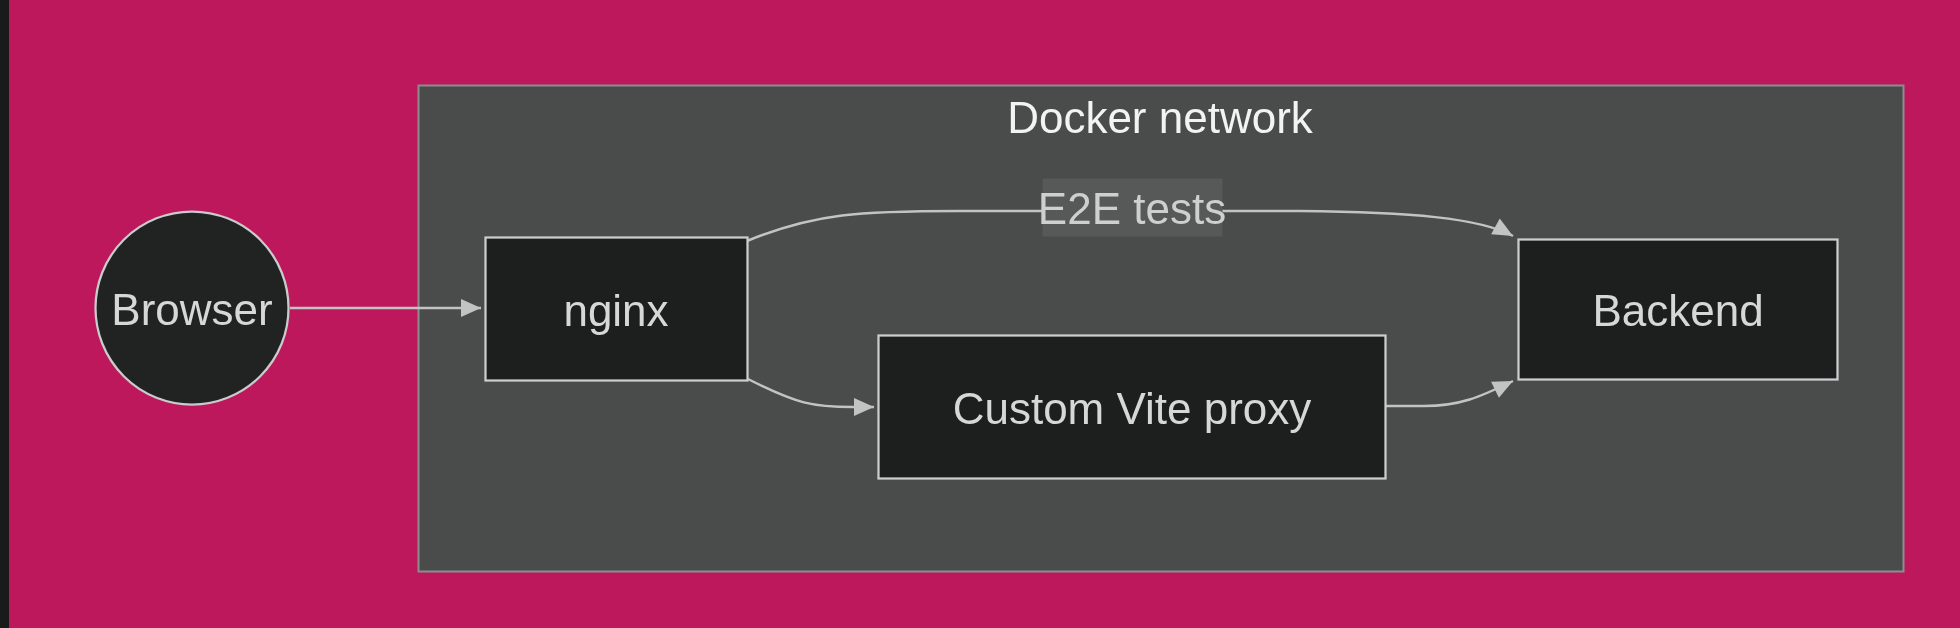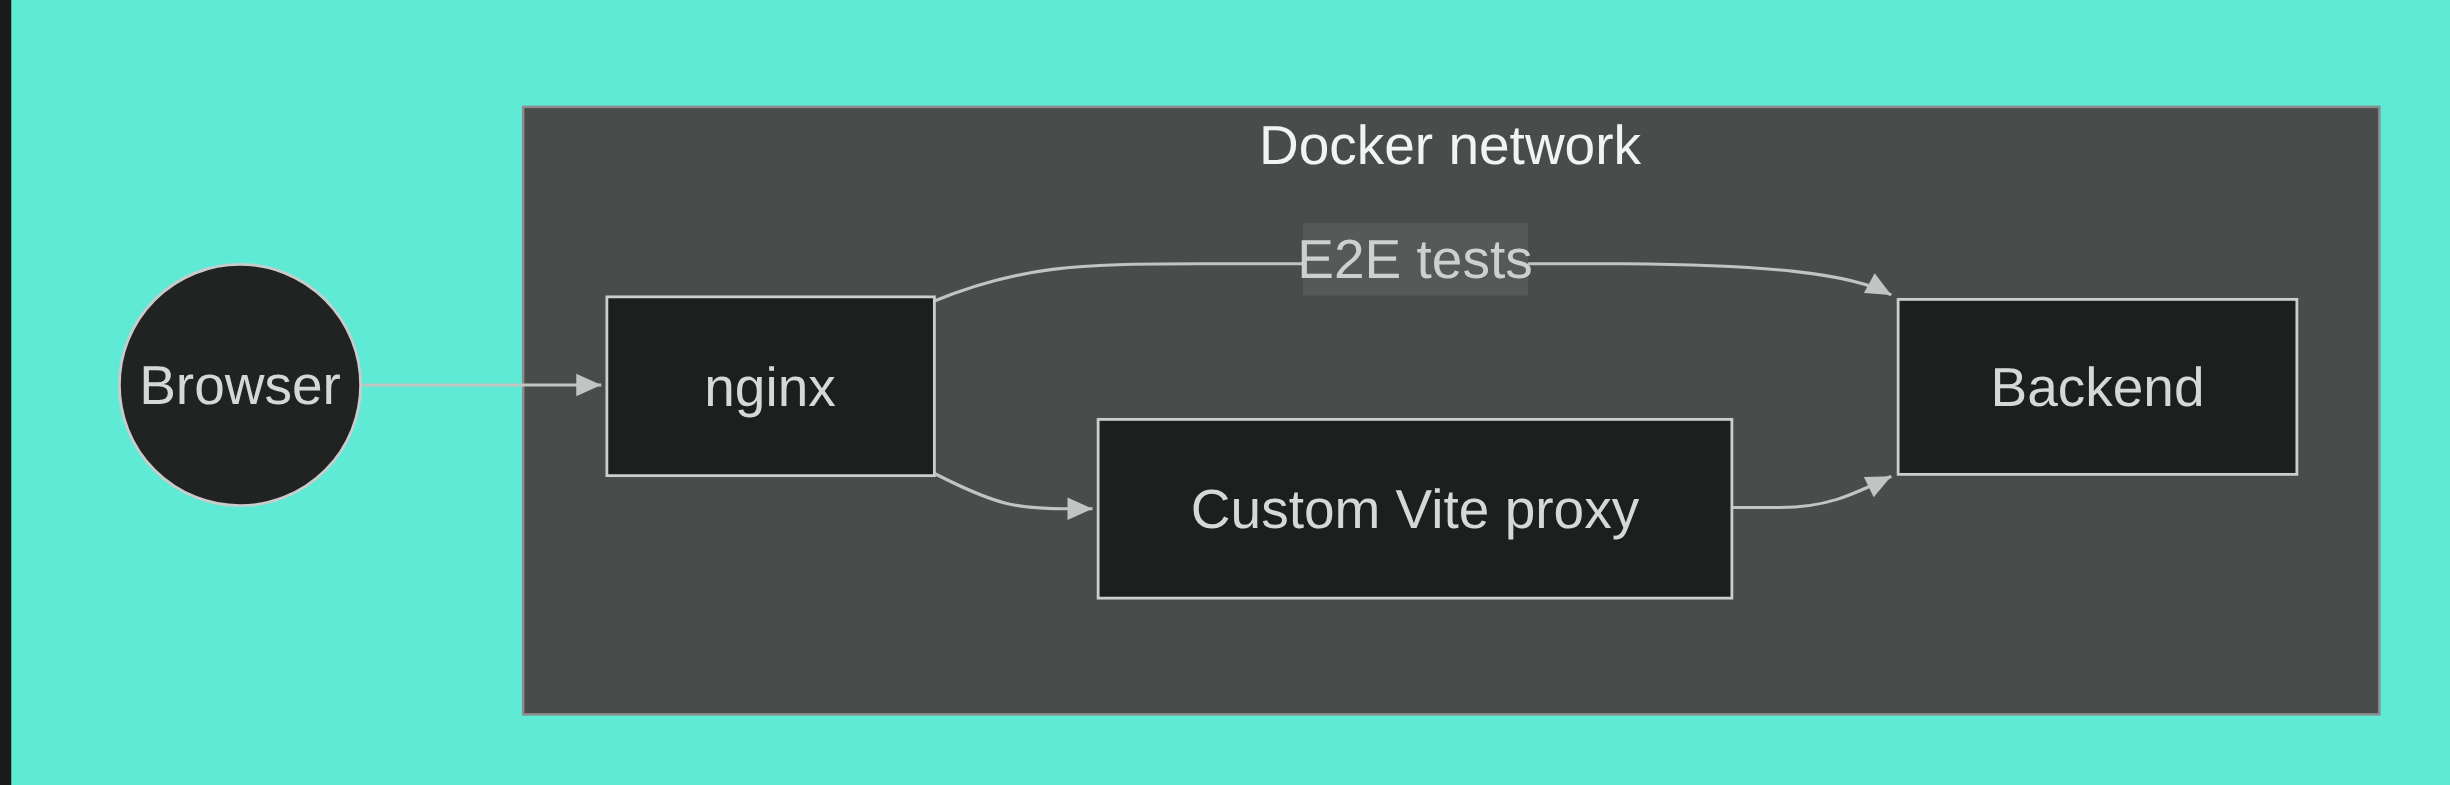--- a/index.html
+++ b/index.html
@@ -8,21 +8,21 @@
     background: #212222;
     width: 1960px;
     height: 628px;
     overflow: hidden;
     font-family: "Liberation Sans", sans-serif;
   }
   .stage {
     position: relative;
     width: 1960px;
     height: 628px;
-    background: #5eead4;
+    background: #be185d;
   }
   .left-edge {
     position: absolute;
     left: 0; top: 0;
     width: 9px; height: 628px;
     background: #191a1a;
   }
   svg { display: block; position: absolute; left: 0; top: 0; }
 
   .cluster-rect  { fill: #4a4b4b; stroke: #8c8e8e; stroke-width: 2; }

